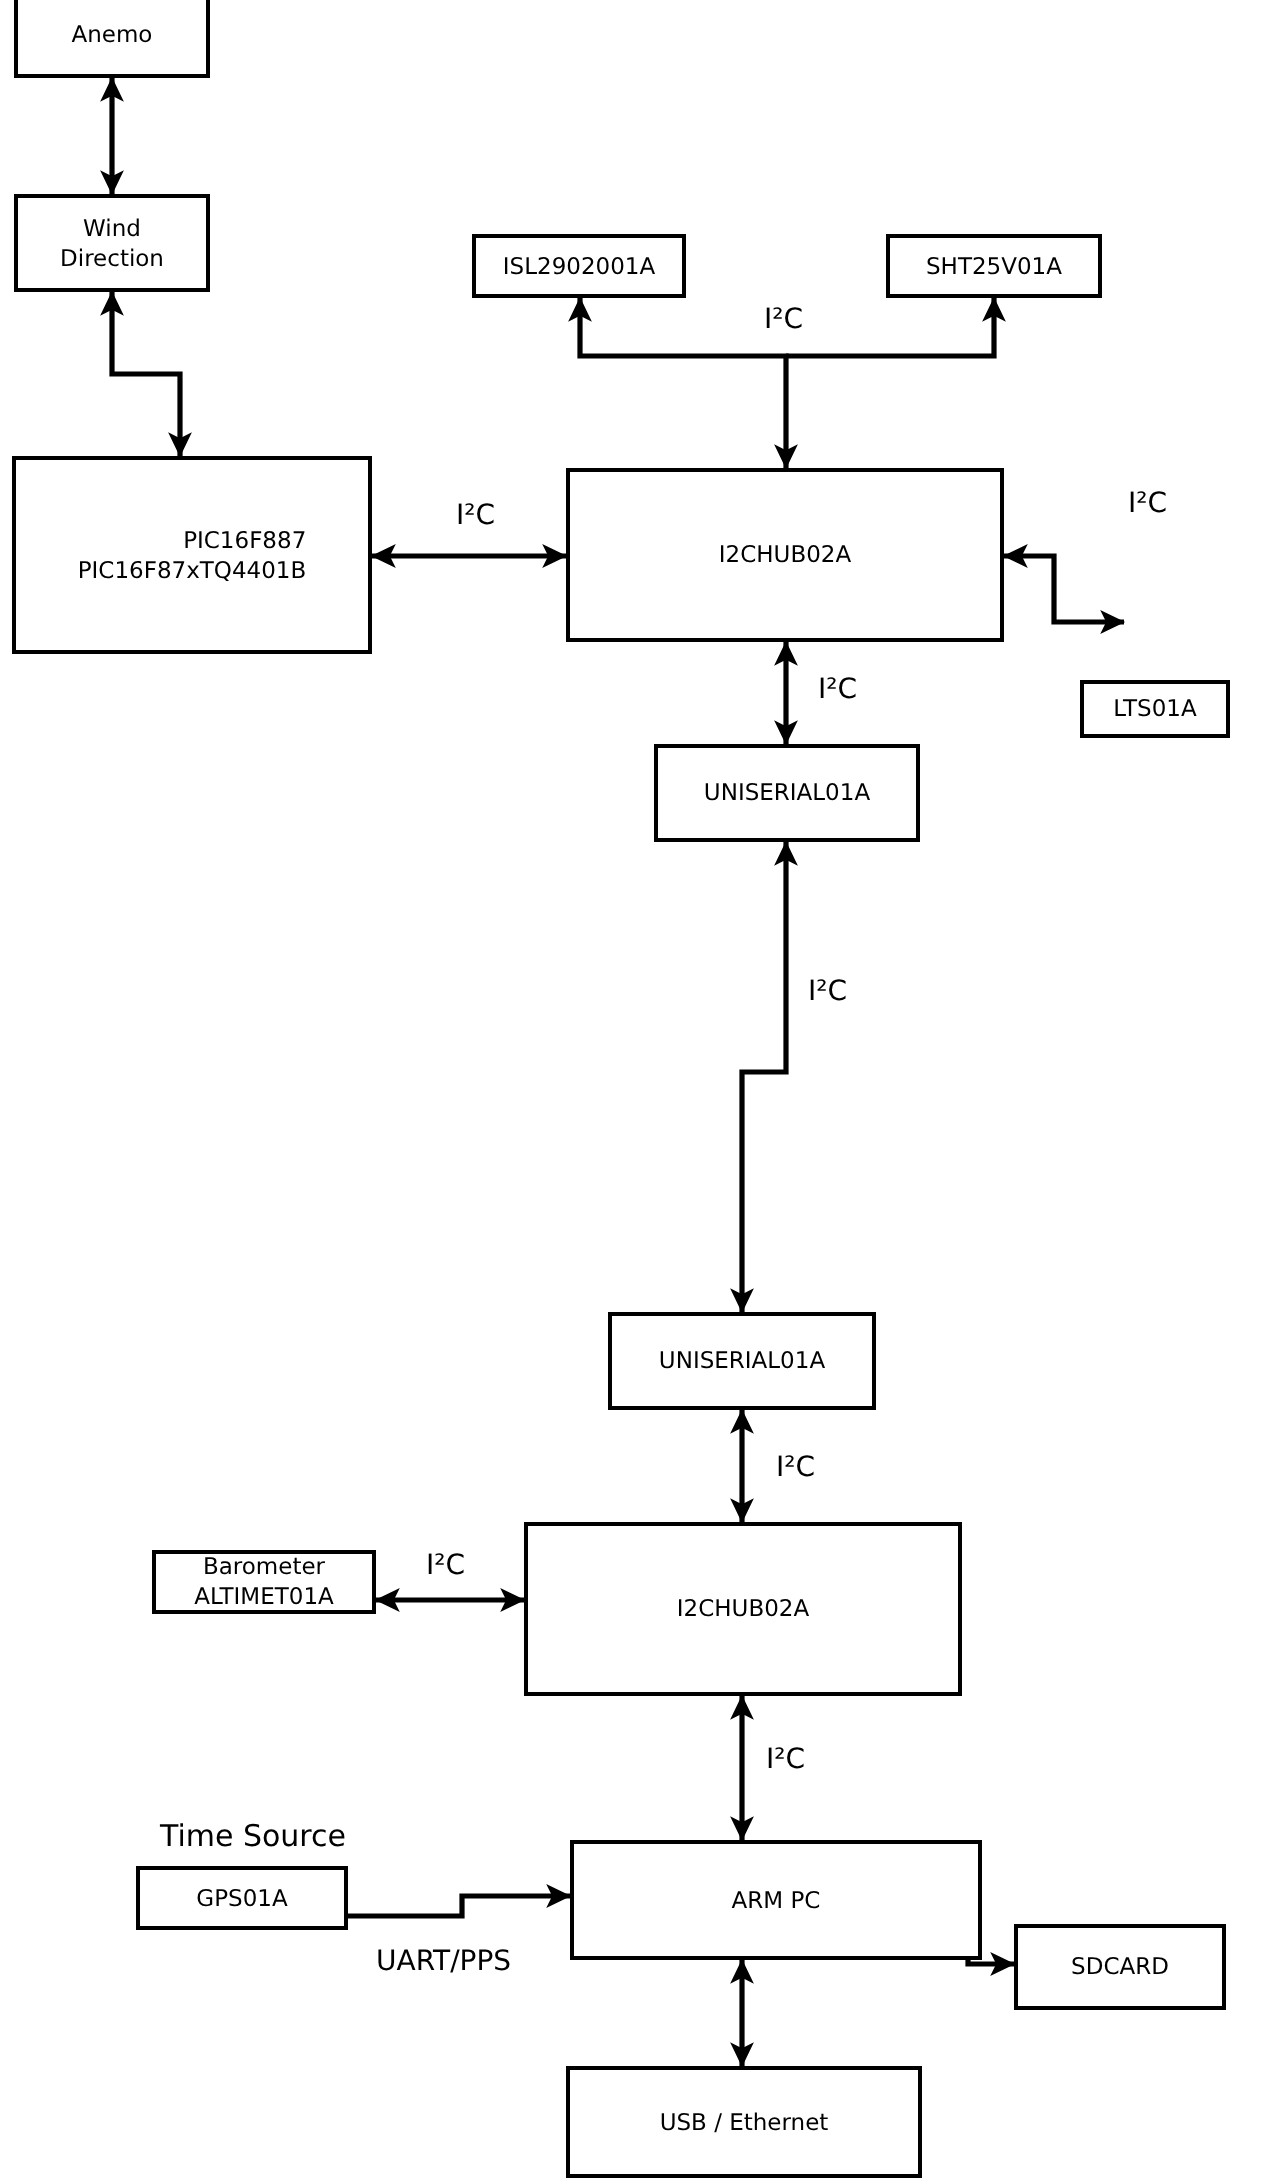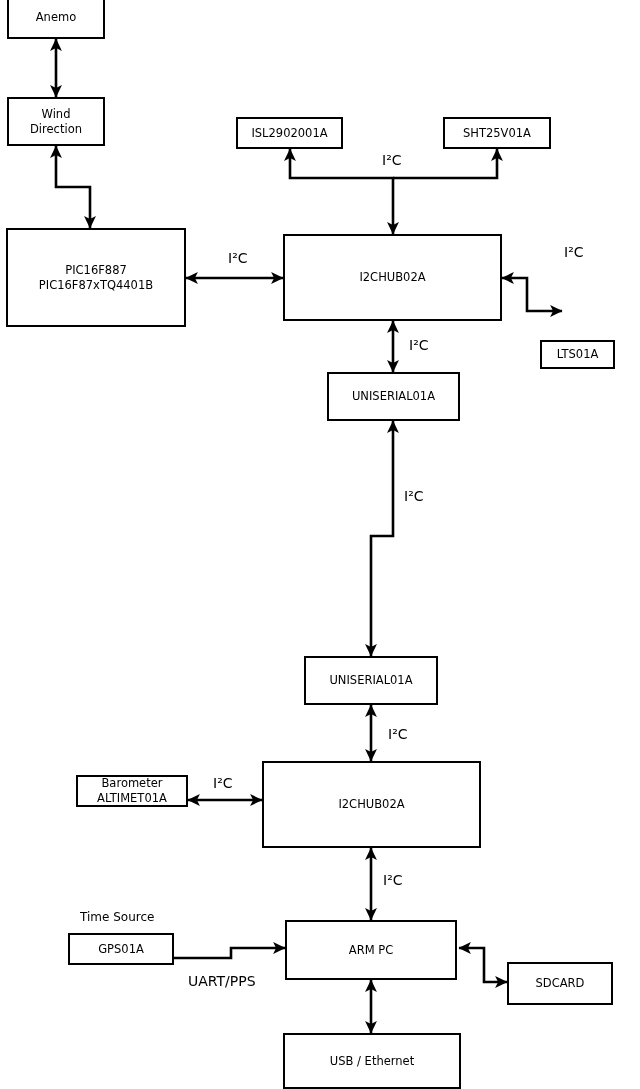--- a/index.html
+++ b/index.html
@@ -46,21 +46,21 @@
     color: #000000;
     font-size: 14px;
     line-height: 1;
     white-space: nowrap;
     z-index: 3;
     background: transparent;
   }
   .free-label {
     position: absolute;
     color: #000000;
-    font-size: 12px;
+    font-size: 15px;
     line-height: 1;
     white-space: nowrap;
     z-index: 3;
   }
 </style>
 </head>
 <body>
 
 <div id="diagram-root" style="width: 640px; height: 1089px; background: rgb(255, 255, 255);">
 
@@ -92,21 +92,21 @@
   </svg>
 
   <div id="node-layer">
       <div class="node" style="left: 7px; top: -4px; width: 98px; height: 43px; border-color: rgb(0, 0, 0);">
         <span class="node-label">Anemo</span>
       </div>
       <div class="node" style="left: 7px; top: 97px; width: 98px; height: 49px; border-color: rgb(0, 0, 0);">
         <span class="node-label">Wind
 Direction</span>
       </div>
-      <div class="node" style="left: 6px; top: 228px; width: 180px; height: 99px; border-color: rgb(0, 0, 0);">
+      <div class="node" style="left: 6px; top: 228px; width: 180px; height: 99px; border-color: rgb(0, 0, 0); text-align: right;">
         <span class="node-label">PIC16F887
 PIC16F87xTQ4401B</span>
       </div>
       <div class="node" style="left: 236px; top: 117px; width: 107px; height: 32px; border-color: rgb(0, 0, 0);">
         <span class="node-label">ISL2902001A</span>
       </div>
       <div class="node" style="left: 443px; top: 117px; width: 108px; height: 32px; border-color: rgb(0, 0, 0);">
         <span class="node-label">SHT25V01A</span>
       </div>
       <div class="node" style="left: 283px; top: 234px; width: 219px; height: 87px; border-color: rgb(0, 0, 0);">
@@ -124,21 +124,21 @@
       <div class="node" style="left: 262px; top: 761px; width: 219px; height: 87px; border-color: rgb(0, 0, 0);">
         <span class="node-label">I2CHUB02A</span>
       </div>
       <div class="node" style="left: 76px; top: 775px; width: 112px; height: 32px; border-color: rgb(0, 0, 0);">
         <span class="node-label">Barometer
 ALTIMET01A</span>
       </div>
       <div class="node" style="left: 68px; top: 933px; width: 106px; height: 32px; border-color: rgb(0, 0, 0); text-align: center;">
         <span class="node-label">GPS01A</span>
       </div>
-      <div class="node" style="left: 285px; top: 920px; width: 172px; height: 60px; border-color: rgb(0, 0, 0);">
+      <div class="node" style="left: 285px; top: 920px; width: 206px; height: 60px; border-color: rgb(0, 0, 0);">
         <span class="node-label">ARM PC</span>
       </div>
       <div class="node" style="left: 507px; top: 962px; width: 106px; height: 43px; border-color: rgb(0, 0, 0);">
         <span class="node-label">SDCARD</span>
       </div>
       <div class="node" style="left: 283px; top: 1033px; width: 178px; height: 56px; border-color: rgb(0, 0, 0);">
         <span class="node-label">USB / Ethernet</span>
       </div>
     </div>
   <div id="label-layer">

